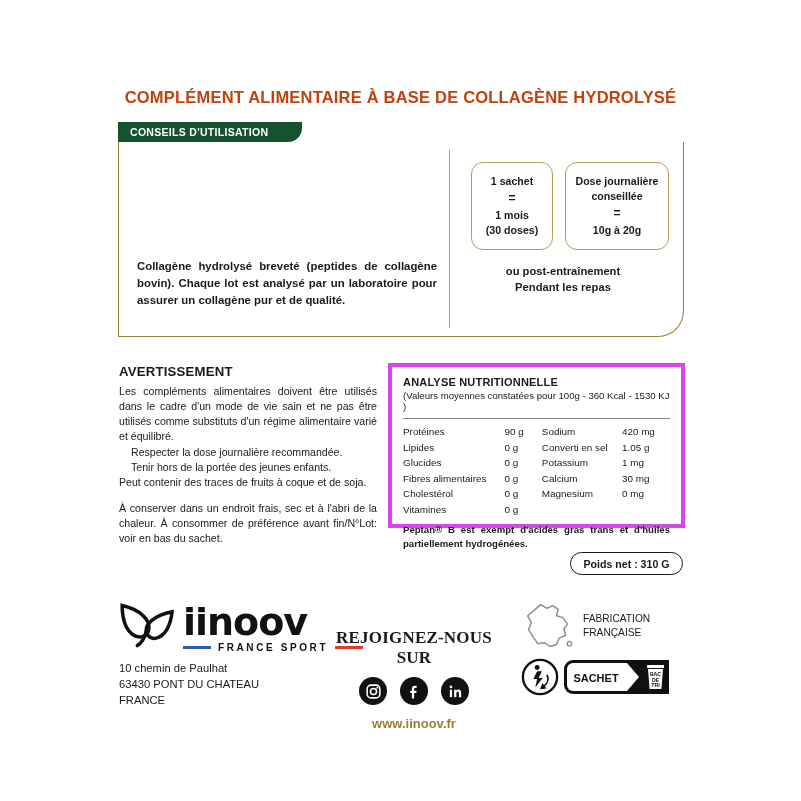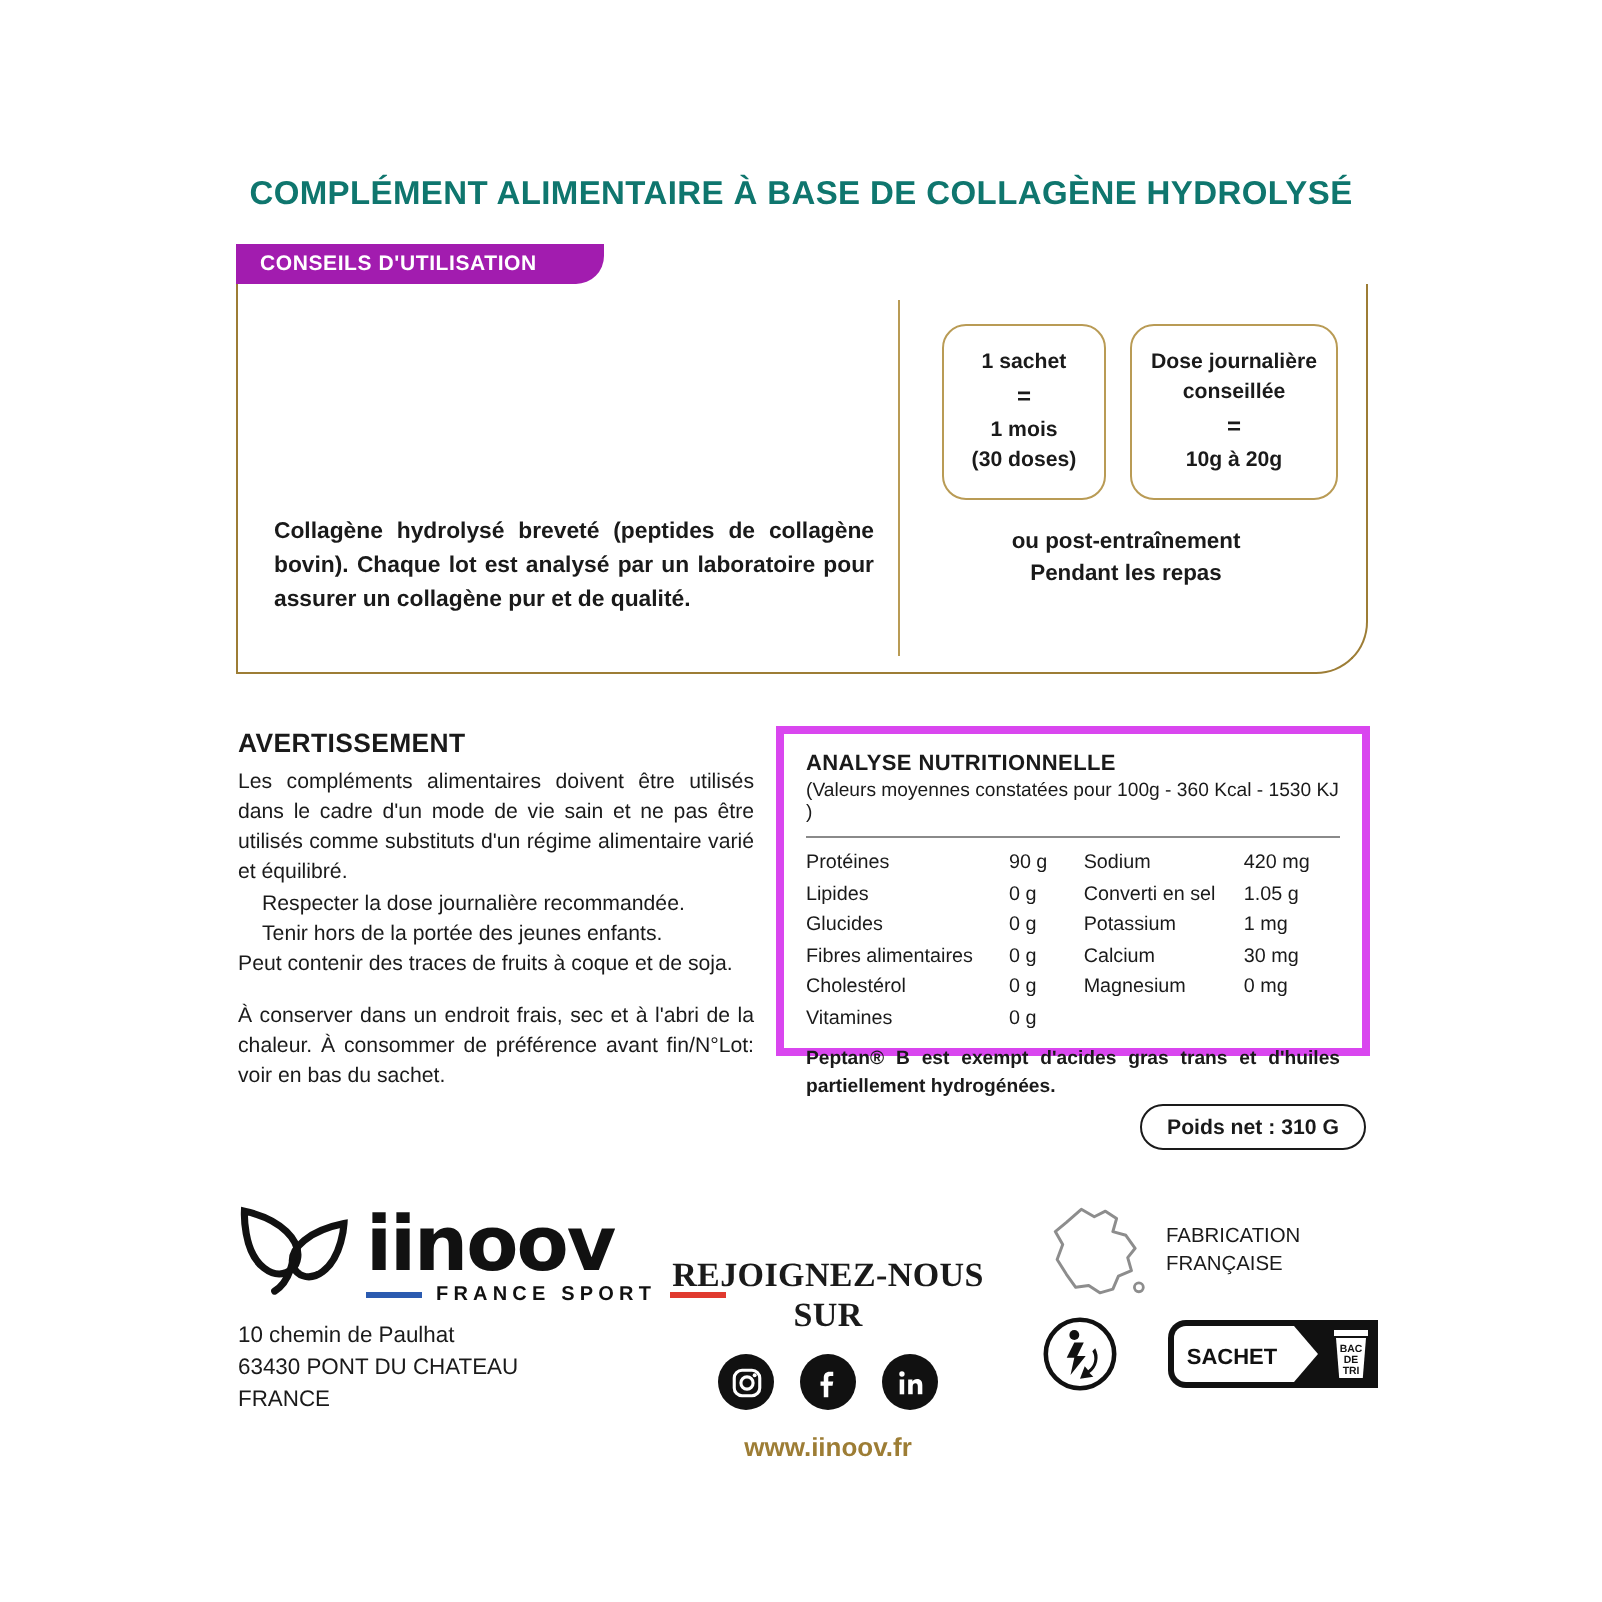--- a/index.html
+++ b/index.html
@@ -10,29 +10,29 @@
     color: #1a1a1a;
     overflow: hidden;
   }
   .page { position: relative; width: 801px; height: 801px; }
 
   
   .title {
     position: absolute; left: 0; top: 88px; width: 801px;
     text-align: center;
     font-size: 16.5px; font-weight: bold; letter-spacing: 0.2px;
-    color: #0f766e;
+    color: #c2410c;
     text-transform: uppercase;
   }
 
   
   .conseils-wrap { position: absolute; left: 118px; top: 122px; width: 566px; height: 215px; }
   .tab {
     position: absolute; left: 0; top: 0; height: 20px;
-    background: #a21caf; color: #ffffff;
+    background: #14532d; color: #ffffff;
     font-size: 10.5px; font-weight: bold; letter-spacing: 0.3px;
     padding: 0 34px 0 12px; line-height: 20px;
     border-radius: 0 0 14px 0;
   }
   .panel {
     position: absolute; left: 0; top: 20px; width: 566px; height: 195px;
     border: 1.3px solid #9d7d35;
     border-top: none;
     border-radius: 0 0 26px 0;
   }
@@ -126,21 +126,21 @@
   .sicon {
     width: 28px; height: 28px; border-radius: 50%;
     background: #111; display: flex; align-items: center; justify-content: center;
   }
   .url { margin-top: 11px; font-size: 13px; font-weight: bold; color: #9d7d35; }
 
   .cert { position: absolute; left: 521px; top: 600px; width: 170px; }
   .cert-top { display: flex; align-items: center; }
   .fr-map { width: 56px; height: 52px; }
   .cert-txt { font-size: 10.2px; line-height: 1.35; margin-left: 6px; }
-  .triman { margin-top: 6px; display: flex; align-items: center; gap: 20px; }
+  .triman { margin-top: 6px; display: flex; align-items: center; }
   .triman-circle { width: 38px; height: 38px; margin-right: 4px; }
   .sachet-badge { position: relative; width: 108px; height: 36px; }
 </style>
 </head>
 <body>
 
 <div class="page">
 
   <div class="title">COMPLÉMENT ALIMENTAIRE À BASE DE COLLAGÈNE HYDROLYSÉ</div>
 

